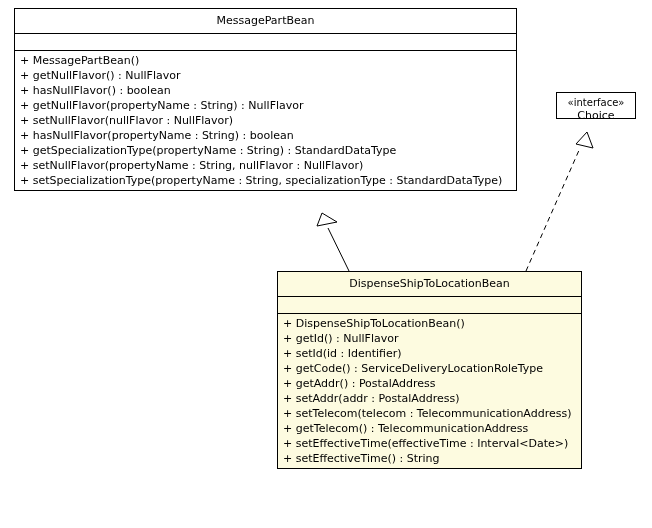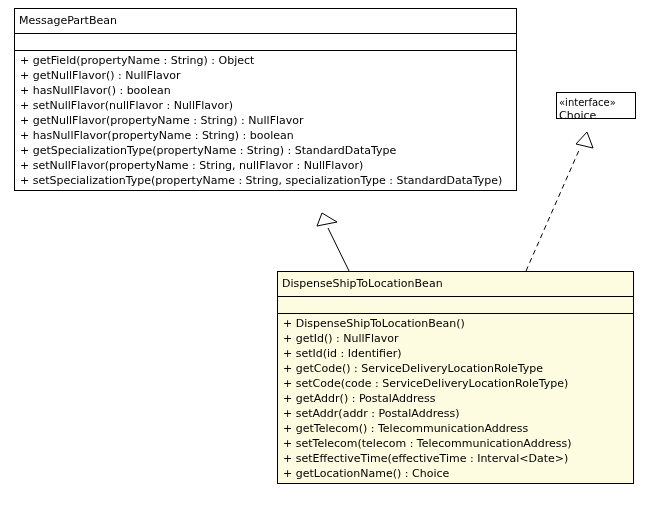--- a/index.html
+++ b/index.html
@@ -16,21 +16,21 @@
     color: #000000;
     overflow: hidden;
   }
   .uml-box {
     position: absolute;
     border: 1px solid #000000;
     box-sizing: border-box;
     background: #ffffff;
   }
   .uml-title {
-    text-align: left;
+    text-align: center;
     padding: 5px 4px 5px 4px;
     font-size: 11px;
     line-height: 14px;
   }
   .uml-sep {
     border-top: 1px solid #000000;
     height: 0;
     font-size: 0;
     line-height: 0;
   }
@@ -49,21 +49,21 @@
   
   #message-part-bean {
     left: 14px;
     top: 8px;
     width: 503px;
   }
   
   #dispense-bean {
     left: 277px;
     top: 271px;
-    width: 357px;
+    width: 305px;
     background: #fdfbe0;
   }
   #dispense-bean .uml-title {
     background: #fdfbe0;
   }
   
   #choice-interface {
     left: 556px;
     top: 92px;
     width: 80px;
@@ -97,25 +97,25 @@
   <line x1="526" y1="271" x2="580" y2="148" stroke="#000000" stroke-width="1" stroke-dasharray="5,4"></line>
   <polygon points="587,132 593,148 576,144" fill="#ffffff" stroke="#000000" stroke-width="1"></polygon>
 </svg>
 
 <div class="uml-box" id="message-part-bean">
   <div class="uml-title">MessagePartBean</div>
   <div class="uml-sep"></div>
   <div class="uml-compartment uml-attrs"></div>
   <div class="uml-sep"></div>
   <div class="uml-compartment uml-ops">
-    <div>+ getField(propertyName : String) : Object</div>
+    <div>+ MessagePartBean()</div>
     <div>+ getNullFlavor() : NullFlavor</div>
     <div>+ hasNullFlavor() : boolean</div>
+    <div>+ getNullFlavor(propertyName : String) : NullFlavor</div>
     <div>+ setNullFlavor(nullFlavor : NullFlavor)</div>
-    <div>+ getNullFlavor(propertyName : String) : NullFlavor</div>
     <div>+ hasNullFlavor(propertyName : String) : boolean</div>
     <div>+ getSpecializationType(propertyName : String) : StandardDataType</div>
     <div>+ setNullFlavor(propertyName : String, nullFlavor : NullFlavor)</div>
     <div>+ setSpecializationType(propertyName : String, specializationType : StandardDataType)</div>
   </div>
 </div>
 
 <div class="uml-box" id="choice-interface">
   <div class="uml-title">
     <span class="guillemet">«interface»</span>
@@ -126,21 +126,20 @@
 <div class="uml-box" id="dispense-bean">
   <div class="uml-title">DispenseShipToLocationBean</div>
   <div class="uml-sep"></div>
   <div class="uml-compartment uml-attrs"></div>
   <div class="uml-sep"></div>
   <div class="uml-compartment uml-ops">
     <div>+ DispenseShipToLocationBean()</div>
     <div>+ getId() : NullFlavor</div>
     <div>+ setId(id : Identifier)</div>
     <div>+ getCode() : ServiceDeliveryLocationRoleType</div>
-    <div>+ setCode(code : ServiceDeliveryLocationRoleType)</div>
     <div>+ getAddr() : PostalAddress</div>
     <div>+ setAddr(addr : PostalAddress)</div>
+    <div>+ setTelecom(telecom : TelecommunicationAddress)</div>
     <div>+ getTelecom() : TelecommunicationAddress</div>
-    <div>+ setTelecom(telecom : TelecommunicationAddress)</div>
     <div>+ setEffectiveTime(effectiveTime : Interval&lt;Date&gt;)</div>
-    <div>+ getLocationName() : Choice</div>
+    <div>+ setEffectiveTime() : String</div>
   </div>
 </div>
 
 </body></html>

